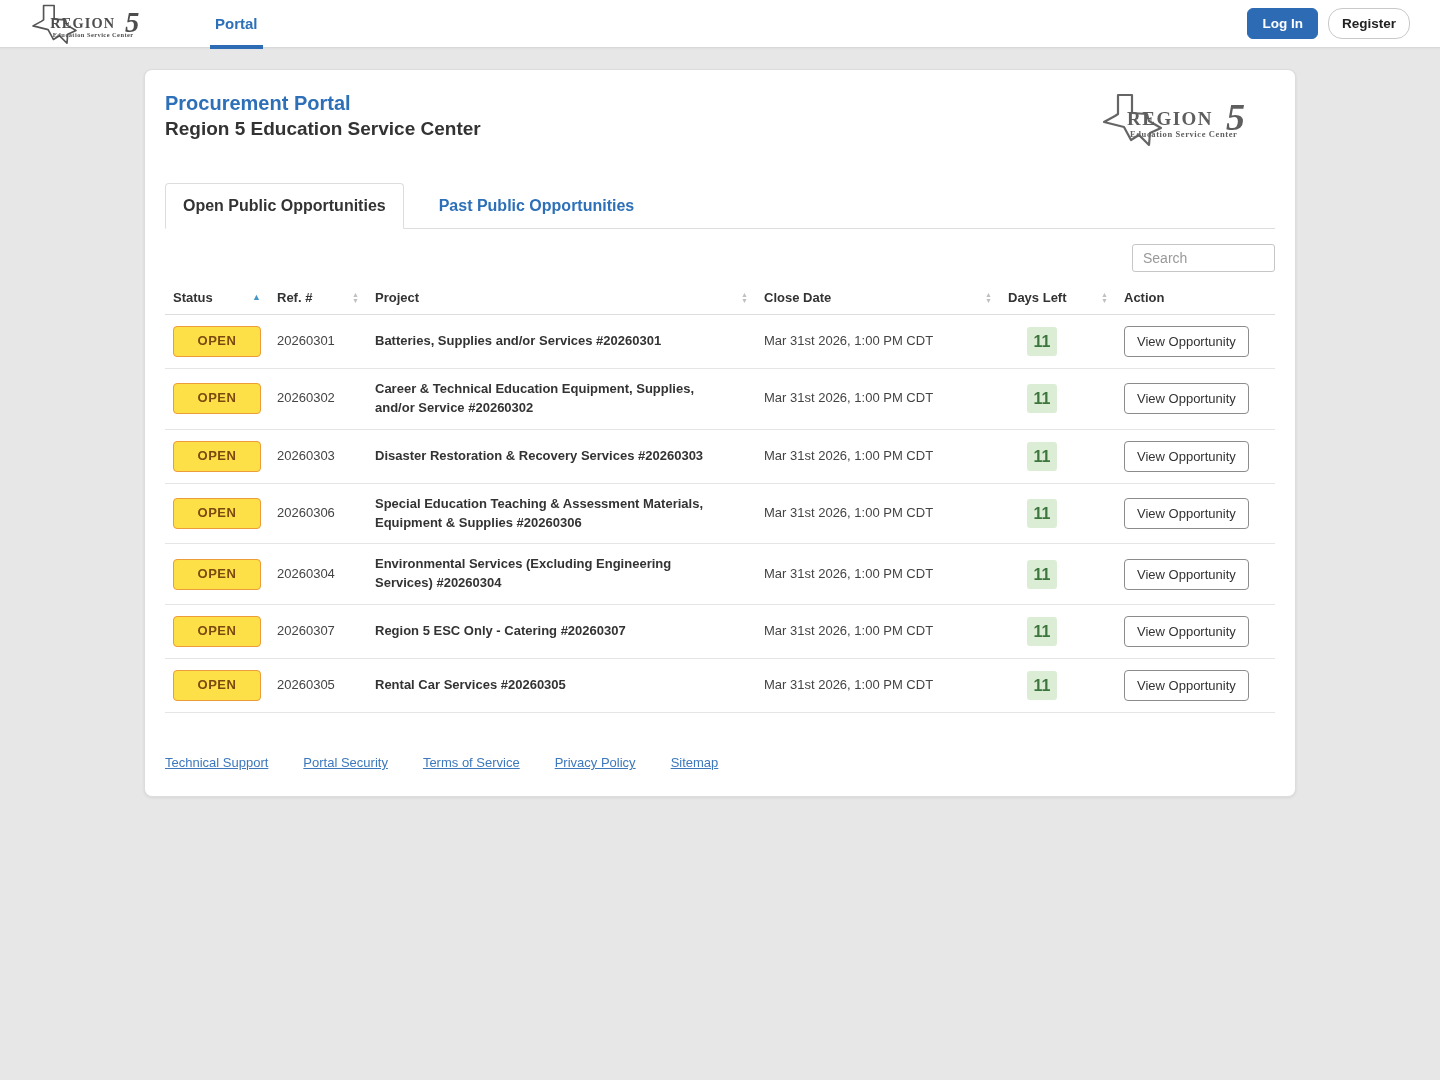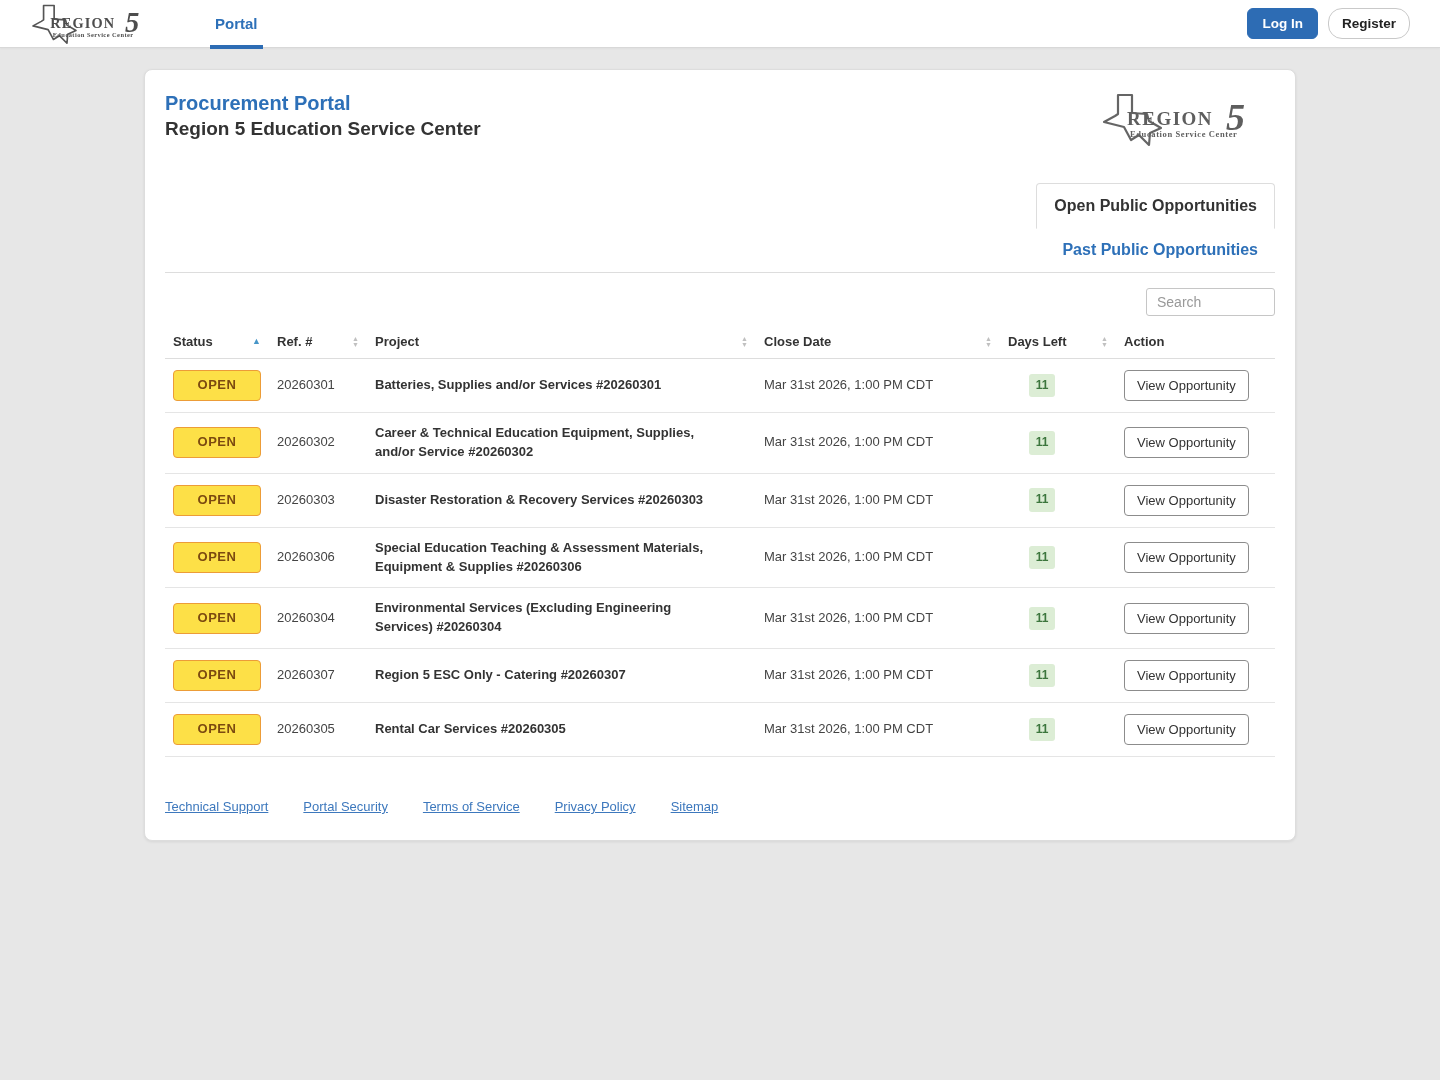--- a/index.html
+++ b/index.html
@@ -88,42 +88,41 @@
   .page-title { color: #2d70b8; font-size: 20px; font-weight: bold; line-height: 1.1; }
   .page-subtitle { color: #333; font-size: 19px; font-weight: bold; margin-top: 4px; }
   .card-logo { opacity: 0.9; }
 
   
   .tabs {
     display: flex;
     margin-top: 32px;
     border-bottom: 1px solid #ddd;
     align-items: flex-end;
-    flex-direction: column;
   }
   .tab {
     font-size: 16px;
     font-weight: bold;
     padding: 13px 17px;
     cursor: pointer;
   }
   .tab.active {
     color: #333;
     background: #fff;
     border: 1px solid #ddd;
     border-bottom: 1px solid #fff;
     border-radius: 4px 4px 0 0;
     margin-bottom: -1px;
   }
   .tab.inactive { color: #2d70b8; margin-left: 18px; }
 
   
   .search-row { display: flex; justify-content: flex-end; margin: 15px 0 10px 0; }
   .search-input {
-    width: 129px;
+    width: 143px;
     height: 28px;
     border: 1px solid #c6c6c6;
     border-radius: 3px;
     padding: 4px 10px;
     font-size: 14px;
     color: #333;
     font-family: "Liberation Sans", sans-serif;
   }
   .search-input::placeholder { color: #999; }
 
@@ -168,21 +167,21 @@
     border-radius: 4px;
     letter-spacing: 0.5px;
   }
   td.project-cell { font-weight: bold; color: #333; padding-right: 30px; }
   td.days-cell { text-align: center; padding-right: 40px; }
   .days-badge {
     display: inline-block;
     background: #dcedd5;
     color: #3c763d;
     font-weight: bold;
-    font-size: 12px;
+    font-size: 16px;
     padding: 3px 7px;
     border-radius: 3px;
   }
   .btn-view {
     background: #fff;
     border: 1px solid #8c8c8c;
     border-radius: 4px;
     padding: 7px 12px;
     font-size: 13px;
     color: #333;

